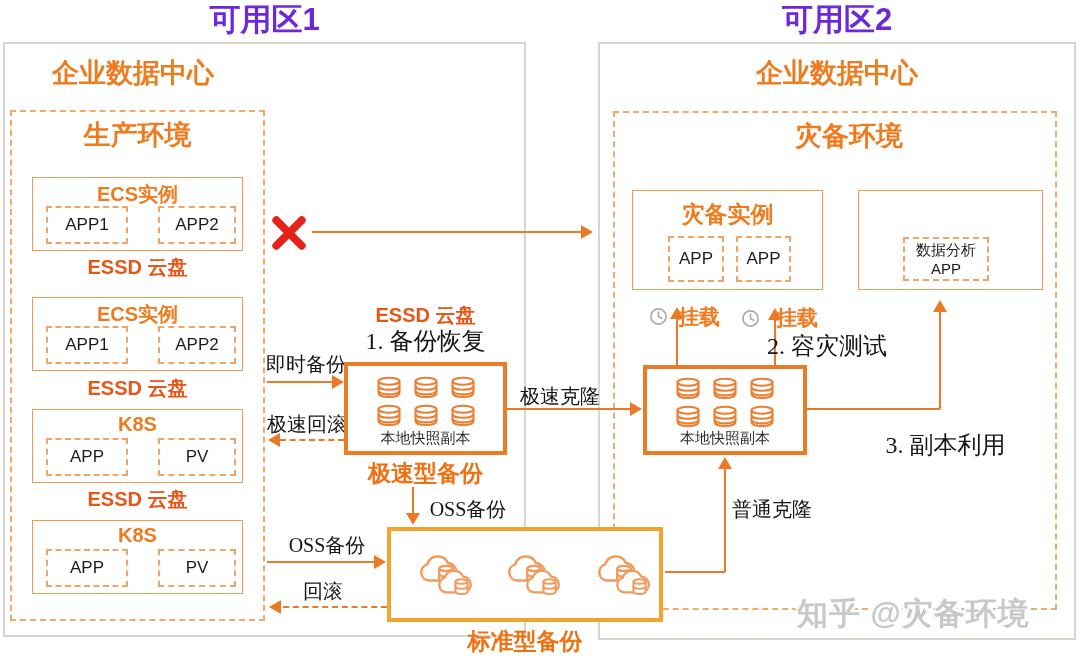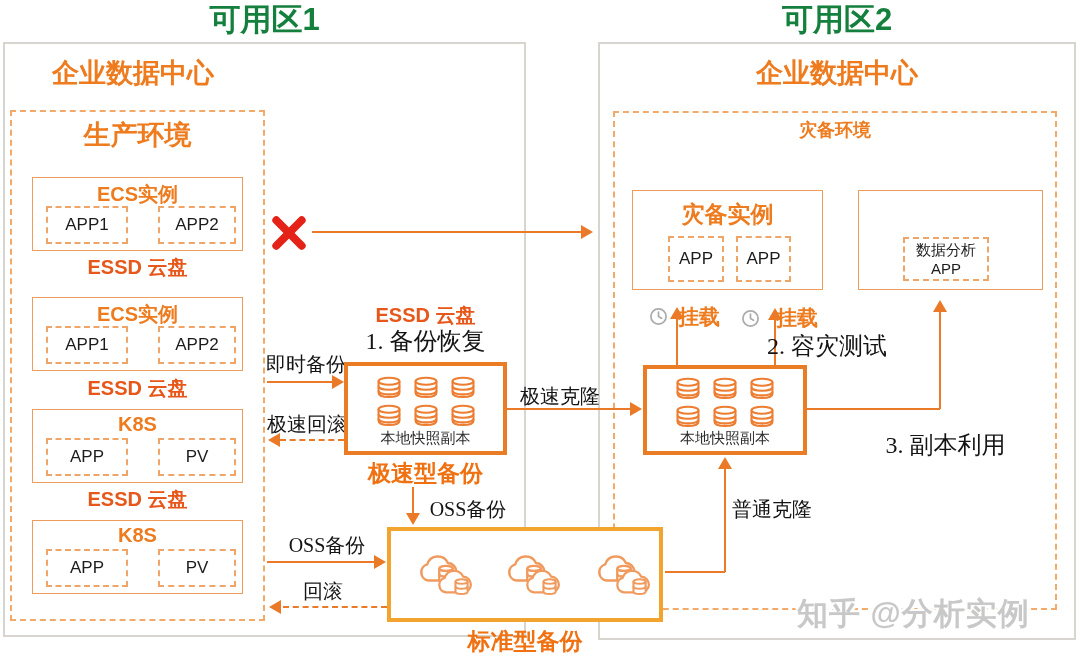--- a/index.html
+++ b/index.html
@@ -2,21 +2,21 @@
 <html><head>
 <meta charset="utf-8">
 <style>
   html,body{margin:0;padding:0;background:#fff;}
   #stage{position:relative;width:1080px;height:662px;background:#fff;overflow:hidden;
          font-family:"Liberation Sans",sans-serif;}
   .abs{position:absolute;}
   .ctr{text-align:center;}
   
   .zonebox{border:2px solid #D8D4D0;background:#fff;box-sizing:border-box;}
-  .zonetitle{font-size:31px;font-weight:600;color:#15803d;}
+  .zonetitle{font-size:31px;font-weight:600;color:#6d28d9;}
   
   .lbl-o{font-weight:bold;color:#EE7B1E;}
   .lbl-red{font-weight:bold;color:#E8571A;}
   .lbl-deep{font-weight:bold;color:#EF7111;}
   
   .envbox{border:2px dashed #F2AA6B;box-sizing:border-box;}
   
   .group{width:211px;height:74px;border:1.5px solid #EE9C5C;box-sizing:border-box;background:#fff;}
   .gtitle{position:absolute;left:0;top:3px;width:100%;text-align:center;font-size:20px;font-weight:bold;color:#EE7B1E;}
   .appbox{position:absolute;top:28px;height:38px;border:2px dashed #EFA468;box-sizing:border-box;
@@ -125,21 +125,21 @@
         <span>APP</span>
       </div>
     <div class="appbox" style="left:125px;width:78px">
         <span>PV</span>
       </div>
   </div>
 
   <div class="abs ctr lbl-o" style="left:598px;top:55px;width:478px;font-size:27px">企业数据中心</div>
 
   <div class="abs envbox" style="left:613px;top:111px;width:444px;height:499px"></div>
-  <div class="abs ctr lbl-o" style="left:613px;top:118px;width:444px;font-size:18px">灾备环境</div>
+  <div class="abs ctr lbl-o" style="left:627px;top:118px;width:444px;font-size:27px">灾备环境</div>
 
   <div class="abs instbox" style="left:632px;top:190px;width:191px;height:100px">
     <div class="insttitle">灾备实例</div>
     <div class="appbox" style="left:35px;top:45px;width:56px;height:46px">
         <span>APP</span>
       </div>
     <div class="appbox" style="left:103px;top:45px;width:55px;height:46px">
         <span>APP</span>
       </div>
   </div>
@@ -267,15 +267,15 @@
       <svg width="28" height="23">
           <use href="#sym-db"></use>
         </svg>
       <svg width="28" height="23">
           <use href="#sym-db"></use>
         </svg>
     </div>
     <div class="snapcap">本地快照副本</div>
   </div>
 
-  <div class="abs watermark" style="left:797px;top:593px">知乎 @分析实例</div>
+  <div class="abs watermark" style="left:797px;top:593px">知乎 @灾备环境</div>
 
 </div>
 
 </body></html>

